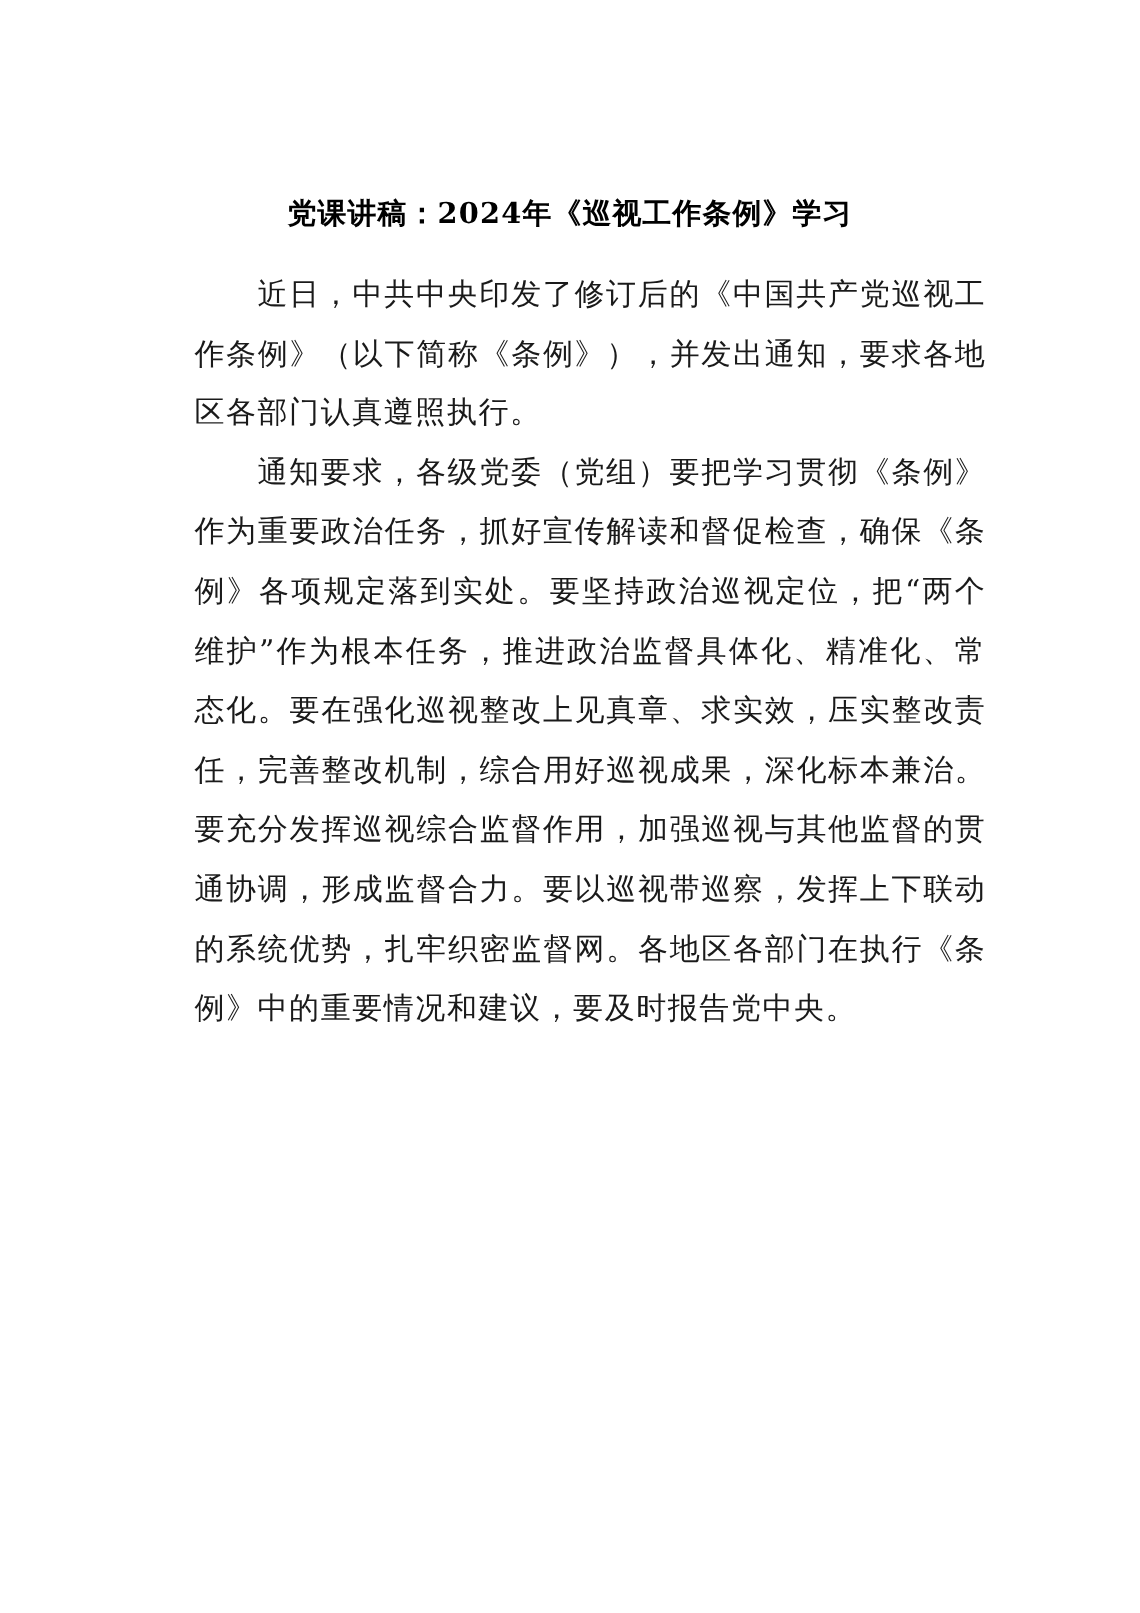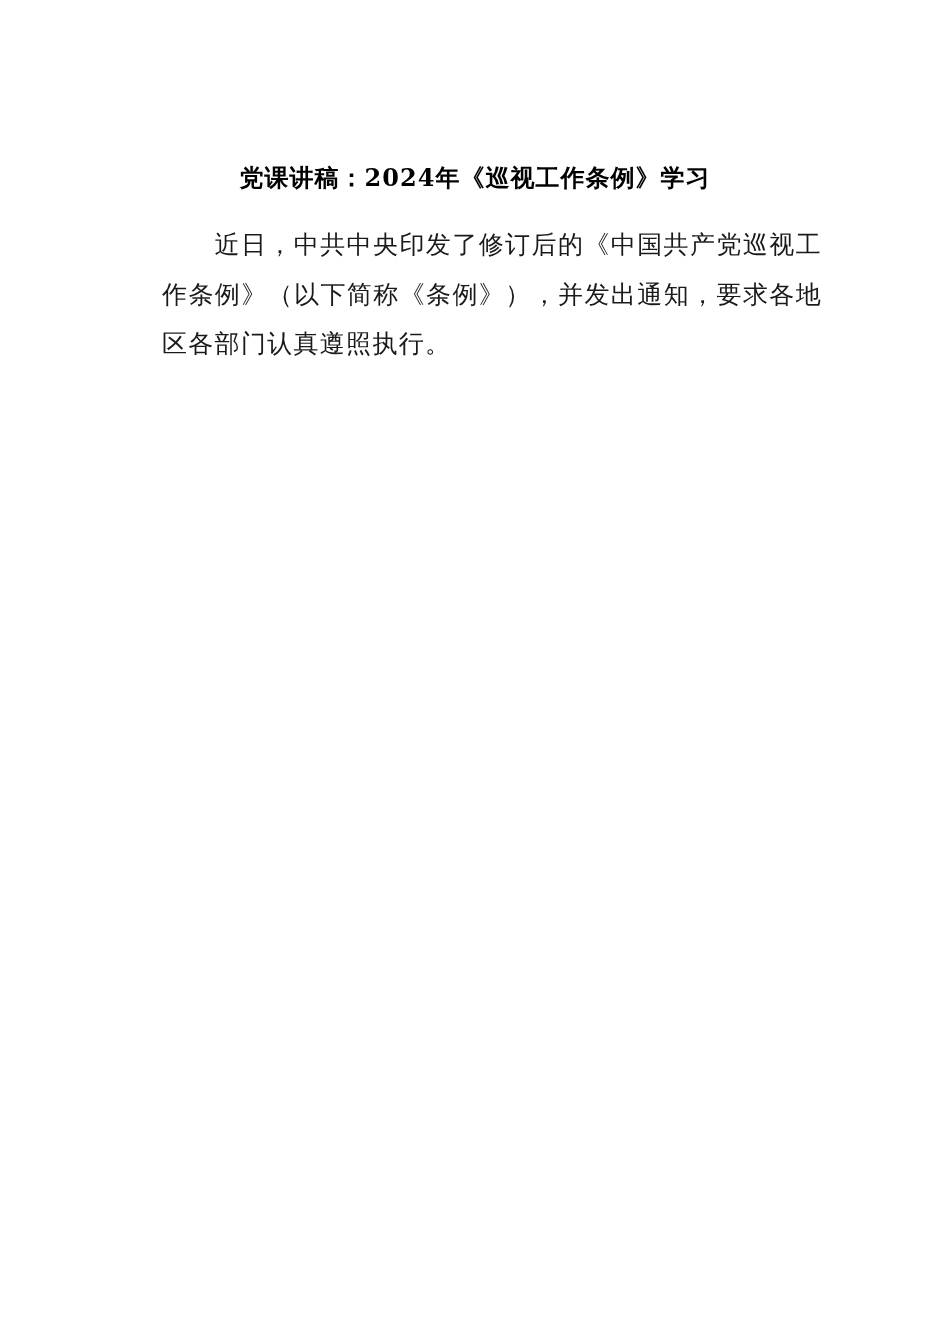--- a/index.html
+++ b/index.html
@@ -54,14 +54,15 @@
     }
   </style>
 </head>
 <body>
 
 <div class="page">
   <div class="title">党课讲稿：2024年《巡视工作条例》学习</div>
 
   <div class="body-text">
     <p class="para">近日，中共中央印发了修订后的《中国共产党巡视工作条例》（以下简称《条例》），并发出通知，要求各地区各部门认真遵照执行。</p>
+    <p class="para">通知要求，各级党委（党组）要把学习贯彻《条例》作为重要政治任务，抓好宣传解读和督促检查，确保《条例》各项规定落到实处。要坚持政治巡视定位，把“两个维护”作为根本任务，推进政治监督具体化、精准化、常态化。要在强化巡视整改上见真章、求实效，压实整改责任，完善整改机制，综合用好巡视成果，深化标本兼治。要充分发挥巡视综合监督作用，加强巡视与其他监督的贯通协调，形成监督合力。要以巡视带巡察，发挥上下联动的系统优势，扎牢织密监督网。各地区各部门在执行《条例》中的重要情况和建议，要及时报告党中央。</p>
   </div>
 </div>
 
 </body></html>

